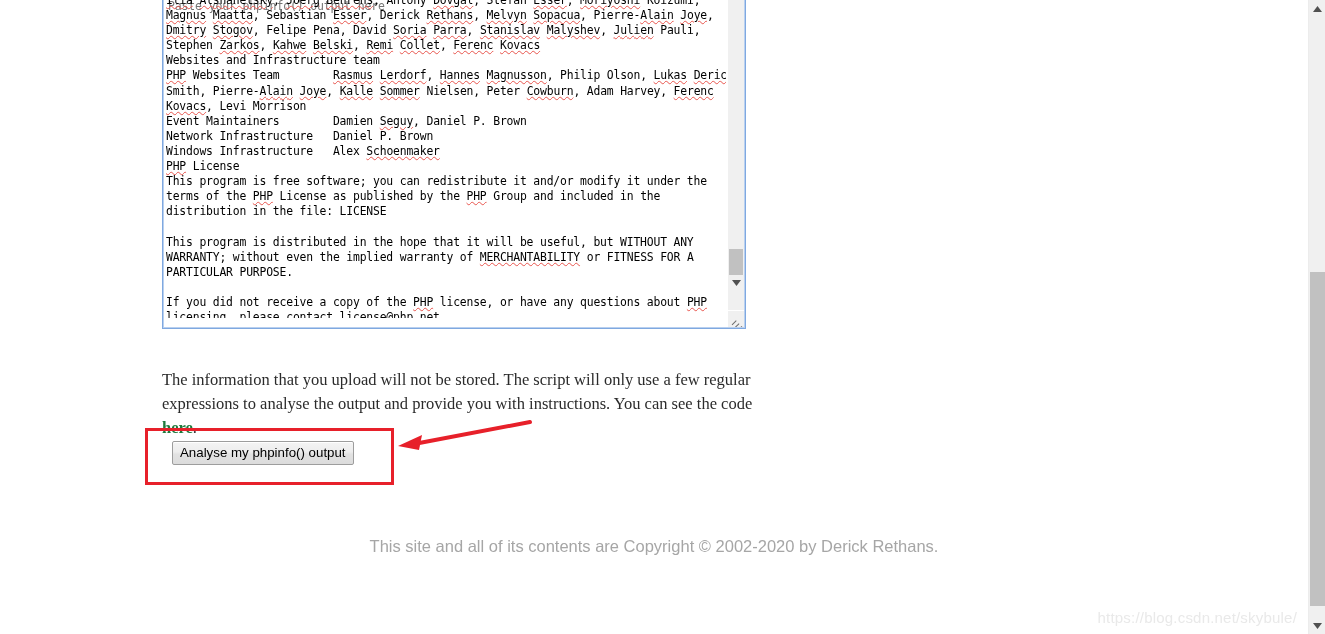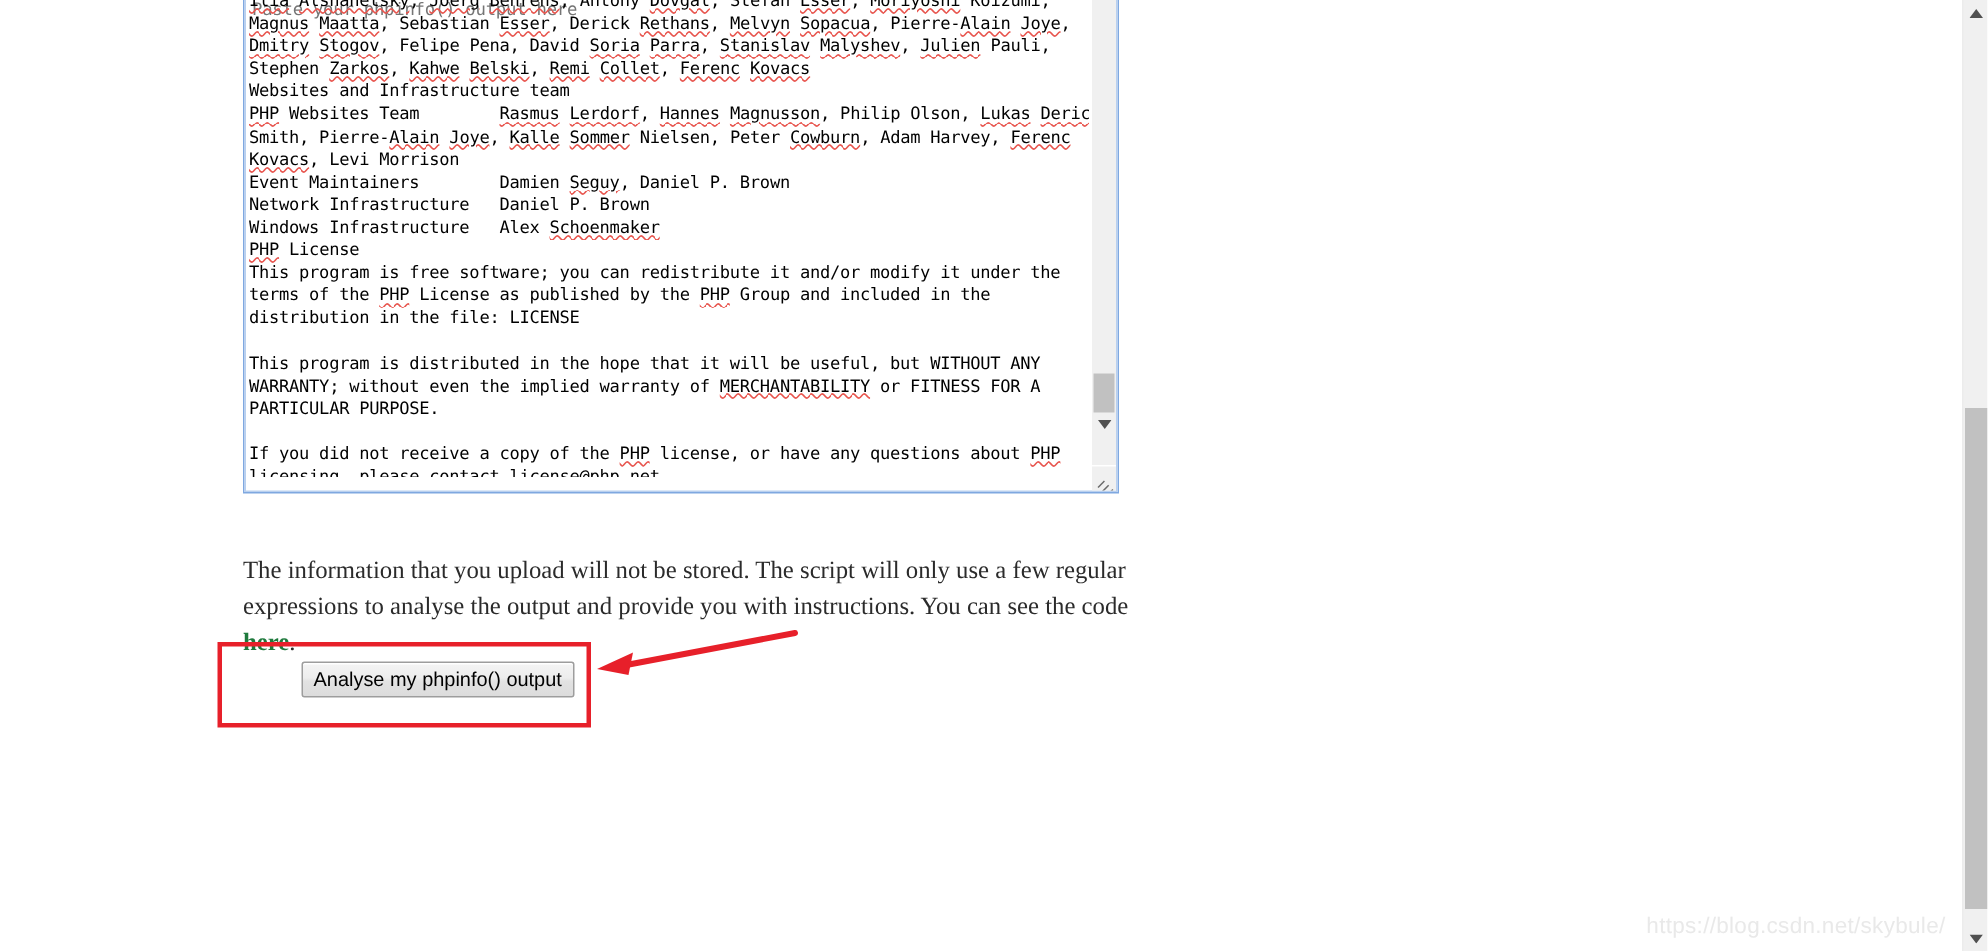--- a/index.html
+++ b/index.html
@@ -190,21 +190,20 @@
     font-family: "Liberation Sans", sans-serif;
     font-size: 13.3px;
     line-height: 15px;
     color: #000000;
     padding: 3px 7px 4px 7px;
     border: 1px solid #9d9d9d;
     border-radius: 2px;
     background: linear-gradient(to bottom, #f4f4f4 0%, #ededed 45%, #e2e2e2 55%, #dcdcdc 100%);
     box-shadow: inset 0 1px 0 #ffffff;
     cursor: pointer;
-    margin-left: 29px;
   }
 
   
   .annot-box {
     position: absolute;
     left: 145px;
     top: 428px;
     width: 249px;
     height: 57px;
     border: 3px solid #e7202a;
@@ -302,20 +301,21 @@
   <div class="annot-box"></div>
 
   <div class="annot-arrow">
     <svg width="150" height="50" viewBox="0 0 150 50" aria-hidden="true">
       <path d="M138 10 L22 32" stroke="#e7202a" stroke-width="4" stroke-linecap="round" fill="none"></path>
       <path d="M6 34 L30 23 L27 38 Z" fill="#e7202a"></path>
     </svg>
   </div>
 
   <div class="site-footer">
+    <div>This site and all of its contents are Copyright © 2002-2020 by Derick Rethans.</div>
   </div>
 
 </div>
 
 <div class="page-scrollbar">
   <div class="sb-arrow up">
     <svg width="9" height="6" viewBox="0 0 9 6" aria-hidden="true">
         <path d="M4.5 0 L9 6 L0 6 Z" fill="#505050"></path>
       </svg>
   </div>

